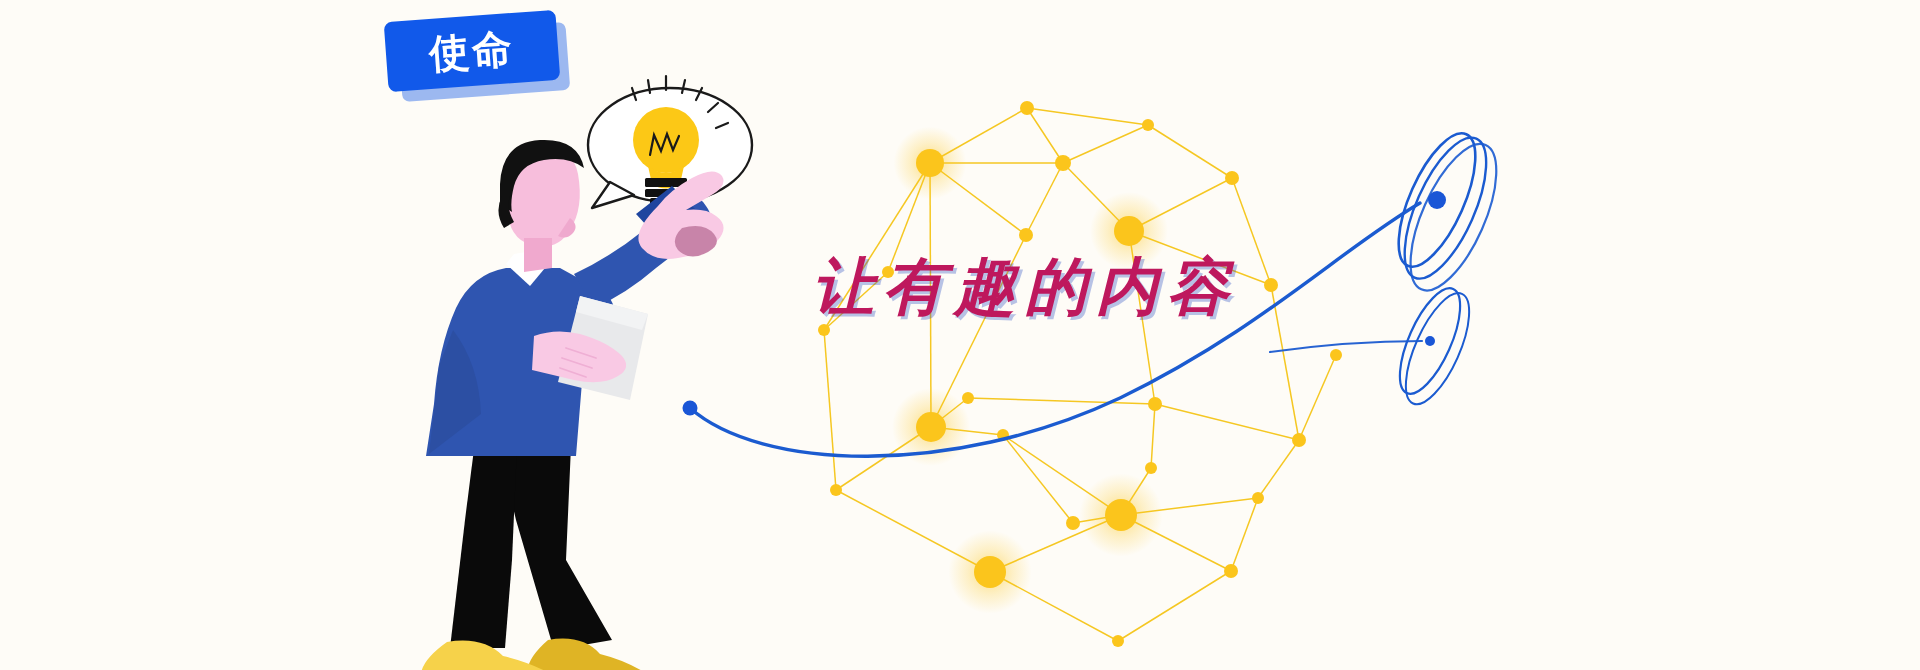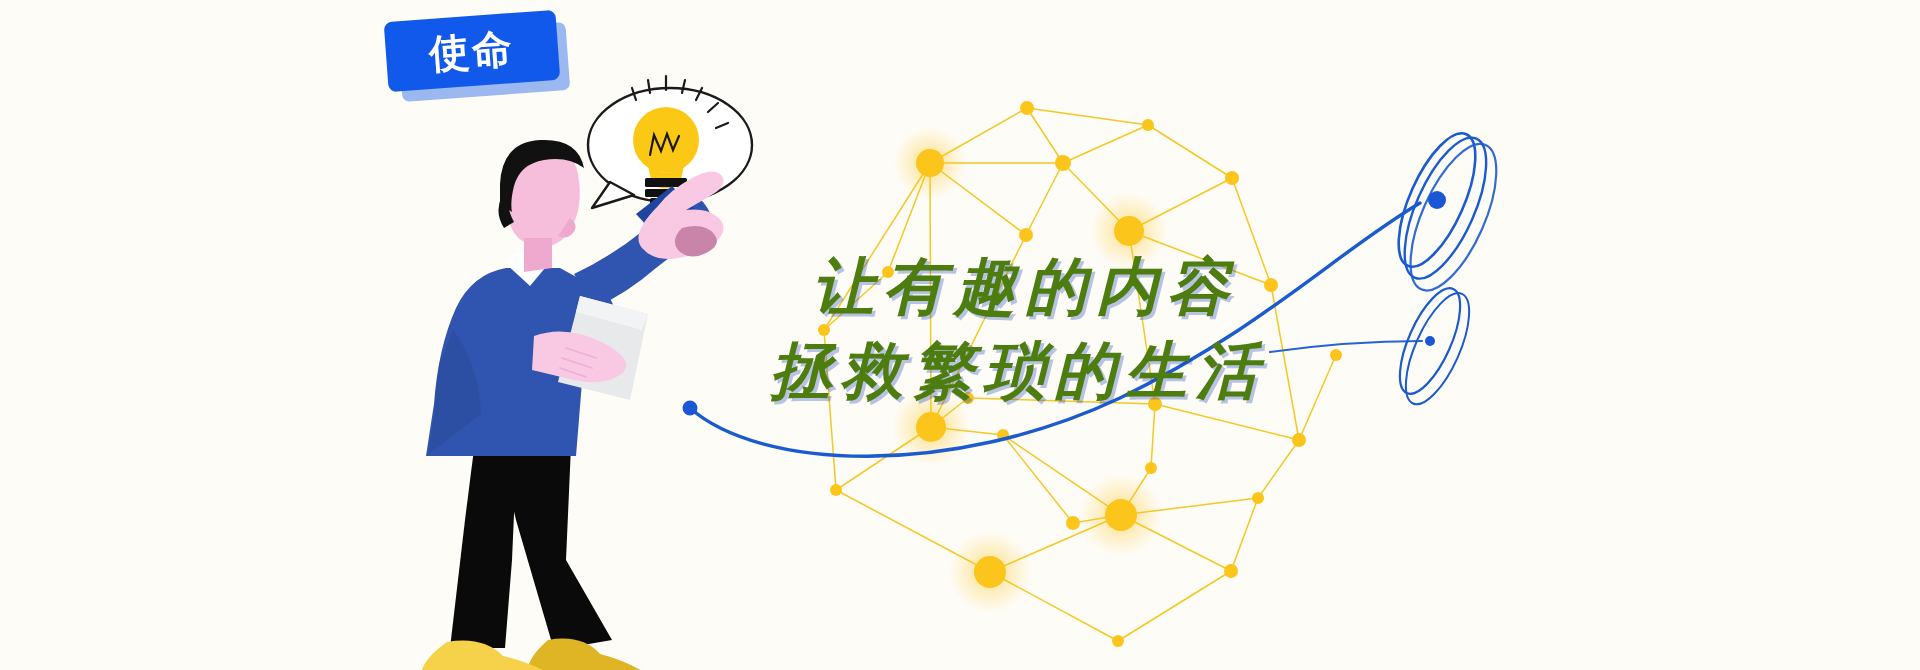--- a/index.html
+++ b/index.html
@@ -32,21 +32,21 @@
     letter-spacing:3px;line-height:1;
     font-family:"DejaVu Sans","Liberation Sans",sans-serif;
   }
 
   
   #headline{
     position:absolute;left:812px;top:245px;width:720px;
     z-index:40;
   }
   .headline-line{
-    color:#4d7c0f;
+    color:#be185d;
     font-size:62px;
     font-weight:700;
     letter-spacing:9px;
     line-height:84px;
     font-style:italic;
     white-space:nowrap;
     font-family:"DejaVu Sans","Liberation Sans",sans-serif;
     text-shadow:3px 3px 0 rgba(20,60,190,.30);
   }
   #headline-line-2{margin-left:-42px;}
@@ -269,16 +269,15 @@
 
   <div id="badge-wrap">
     <div id="badge-shadow"></div>
     <div id="badge-plate">
       <span id="badge-label">使命</span>
     </div>
   </div>
 
   <div id="headline">
     <div class="headline-line" id="headline-line-1">让有趣的内容</div>
-    <div class="headline-line" id="headline-line-2">拯救繁琐的生活</div>
   </div>
 
 </div>
 
 </body></html>

